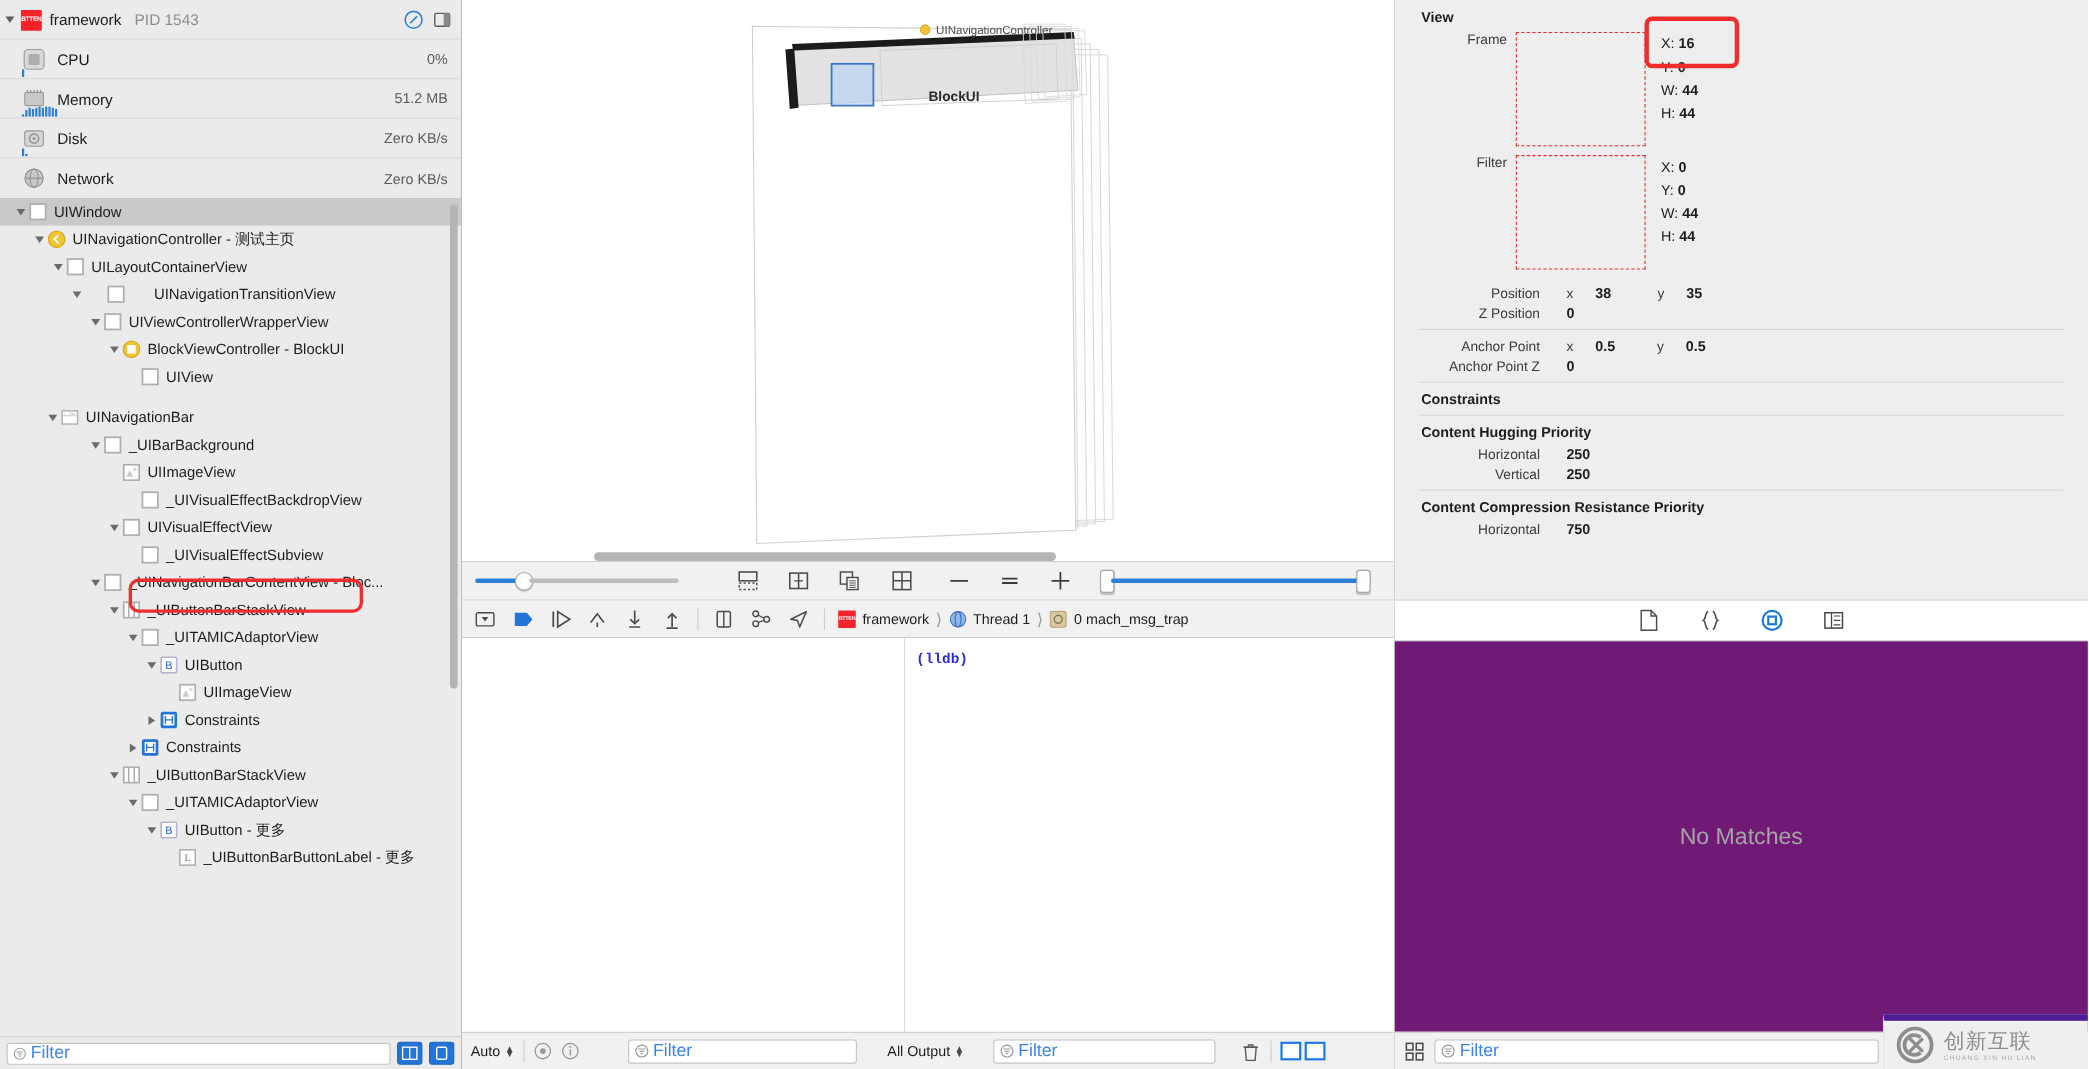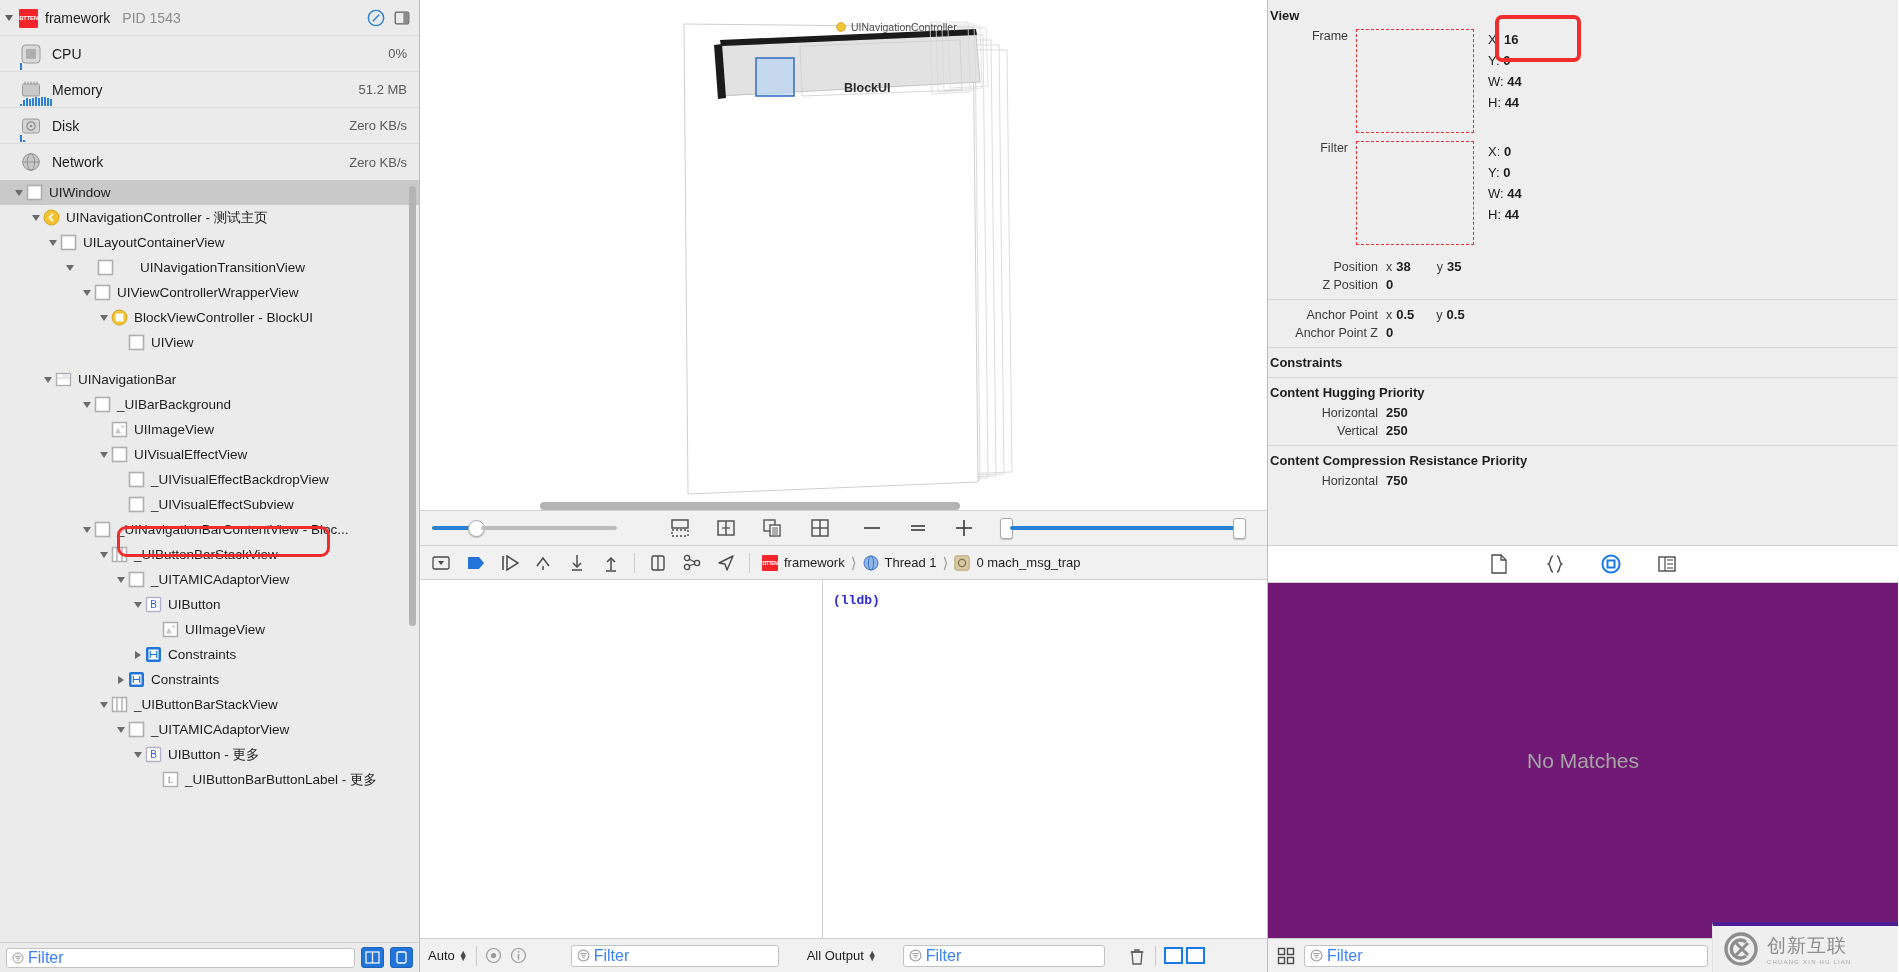--- a/index.html
+++ b/index.html
@@ -134,32 +134,32 @@
   .llog { font-family: "Liberation Mono", monospace; font-size: 13px; color: #2a2ad6; font-weight: bold; }
   .bottom-bar {
     height: 34px; background: #f2f1f1; border-top: 1px solid #cfcfcf;
     display: flex; align-items: center; padding: 0 8px; gap: 8px;
   }
   .popbtn { display: flex; align-items: center; gap: 4px; font-size: 13px; color: #1d1d1d; }
   .stepper { display: inline-flex; flex-direction: column; line-height: 5px; font-size: 9px; color: #4a4a4a; }
 
   
   .inspector { width: 630px; height: 972px; background: #eeeeee; display: flex; flex-direction: column; position: relative; }
-  .insp-scroll { flex: 0 0 545px; overflow: hidden; position: relative; padding: 0 0; }
+  .insp-scroll { flex: 0 0 545px; overflow: hidden; position: relative; padding: 0 22px; }
   .insp-title { font-size: 13px; font-weight: bold; color: #1d1d1d; padding: 8px 0 6px 2px; }
   .sep { height: 1px; background: #d6d6d6; margin: 7px 0; }
   .frow { display: flex; align-items: flex-start; margin-bottom: 2px; }
   .flabel { width: 88px; text-align: right; font-size: 12.5px; color: #3b3b3b; padding-right: 8px; }
   .dashbox {
     width: 118px; height: 104px; border: 1.6px dashed #e03030; background: #efefef;
   }
   .fvals { padding-left: 14px; }
   .fval { font-size: 13px; color: #1d1d1d; line-height: 21px; }
   .fval b { font-weight: bold; }
-  .kv { display: flex; align-items: baseline; font-size: 12.5px; color: #3b3b3b; margin-bottom: 3px; }
+  .kv { display: flex; align-items: baseline; font-size: 12.5px; color: #3b3b3b; margin-bottom: 3px; gap: 16px; }
   .kv .k { width: 118px; text-align: right; padding-right: 8px; }
   .kv .v { font-size: 13px; color: #1d1d1d; font-weight: bold; }
   .kv .vm { font-size: 12.5px; color: #3b3b3b; margin-right: 4px; }
   .sechead { font-size: 13px; font-weight: bold; color: #1d1d1d; margin: 2px 0 5px 2px; }
   .constraint-row { display: flex; align-items: center; gap: 12px; padding-left: 26px; }
   .constraint-txt { font-size: 13px; color: #8a8a8a; }
   .insp-tabs {
     height: 38px; background: #fff; border-top: 1px solid #cfcfcf; border-bottom: 1px solid #cfcfcf;
     display: flex; align-items: center; justify-content: center; gap: 34px;
   }
@@ -169,21 +169,21 @@
     height: 34px; background: #f2f1f1; border-top: 1px solid #cfcfcf;
     display: flex; align-items: center; padding: 0 8px; gap: 8px;
   }
   .blue-seg { display: flex; gap: 3px; }
   .blue-seg i {
     width: 19px; height: 17px; border: 2px solid #1a79e5; display: block; background: #fff;
   }
   .watermark {
     position: absolute; right: 0; bottom: 0; width: 186px; height: 50px;
     background: #efefef; display: flex; align-items: center; gap: 8px; padding-left: 10px;
-    border-left: 1px solid #e0e0e0; border-top: 4px solid #4c1d95;
+    border-left: 1px solid #e0e0e0; border-top: 6px solid #4c1d95;
   }
   .wm-txt { display: flex; flex-direction: column; }
   .wm-cn { font-size: 19px; color: #8d8d8d; letter-spacing: 1px; }
   .wm-en { font-size: 6px; color: #a7a7a7; letter-spacing: 1.2px; }
 </style>
 </head>
 <body>
 
 <div id="app">
 
@@ -342,33 +342,33 @@
           </div>
           <div class="trow" style="padding-left: 101px;">
             <div class="tw none"></div>
             <span class="ticon"><svg viewBox="0 0 17 17">
                 <rect x="1.5" y="1.5" width="14" height="14" fill="#fdfdfd" stroke="#aeaeae" stroke-width="1.5"></rect>
                 <polygon points="4,12.5 7,6.5 10,12.5" fill="#c8c8c8"></polygon>
                 <circle cx="11.6" cy="5.6" r="1.5" fill="#d4d4d4"></circle>
               </svg></span>
             <span>UIImageView</span>
           </div>
-          <div class="trow" style="padding-left: 101px;">
-            <div class="tw open"></div>
-            <span class="ticon"><svg viewBox="0 0 17 17">
-                <rect x="1.5" y="1.5" width="14" height="14" fill="#fff" stroke="#aeaeae" stroke-width="1.6"></rect>
-              </svg></span>
-            <span>UIVisualEffectView</span>
-          </div>
           <div class="trow" style="padding-left: 118px;">
             <div class="tw none"></div>
             <span class="ticon"><svg viewBox="0 0 17 17">
                 <rect x="1.5" y="1.5" width="14" height="14" fill="#fff" stroke="#aeaeae" stroke-width="1.6"></rect>
               </svg></span>
             <span>_UIVisualEffectBackdropView</span>
+          </div>
+          <div class="trow" style="padding-left: 101px;">
+            <div class="tw open"></div>
+            <span class="ticon"><svg viewBox="0 0 17 17">
+                <rect x="1.5" y="1.5" width="14" height="14" fill="#fff" stroke="#aeaeae" stroke-width="1.6"></rect>
+              </svg></span>
+            <span>UIVisualEffectView</span>
           </div>
           <div class="trow" style="padding-left: 118px;">
             <div class="tw none"></div>
             <span class="ticon"><svg viewBox="0 0 17 17">
                 <rect x="1.5" y="1.5" width="14" height="14" fill="#fff" stroke="#aeaeae" stroke-width="1.6"></rect>
               </svg></span>
             <span>_UIVisualEffectSubview</span>
           </div>
           <div class="trow" style="padding-left: 84px;">
             <div class="tw open"></div>

